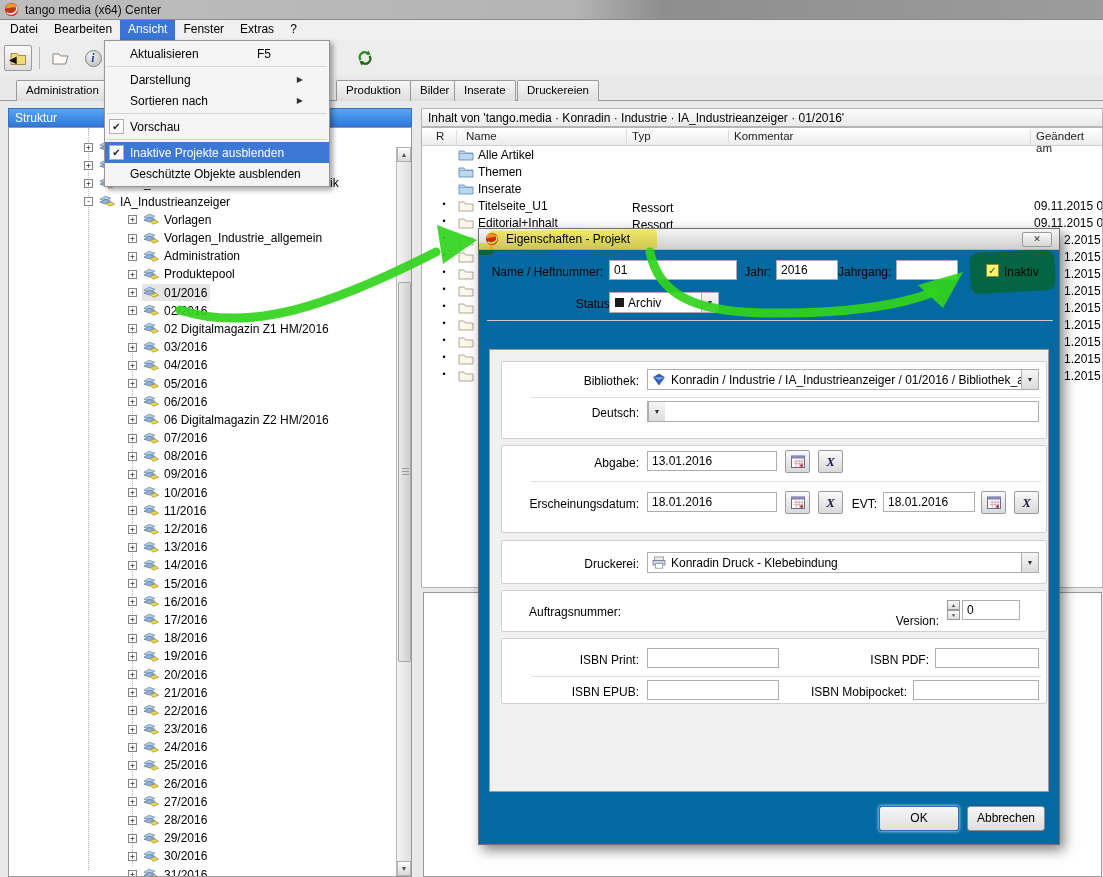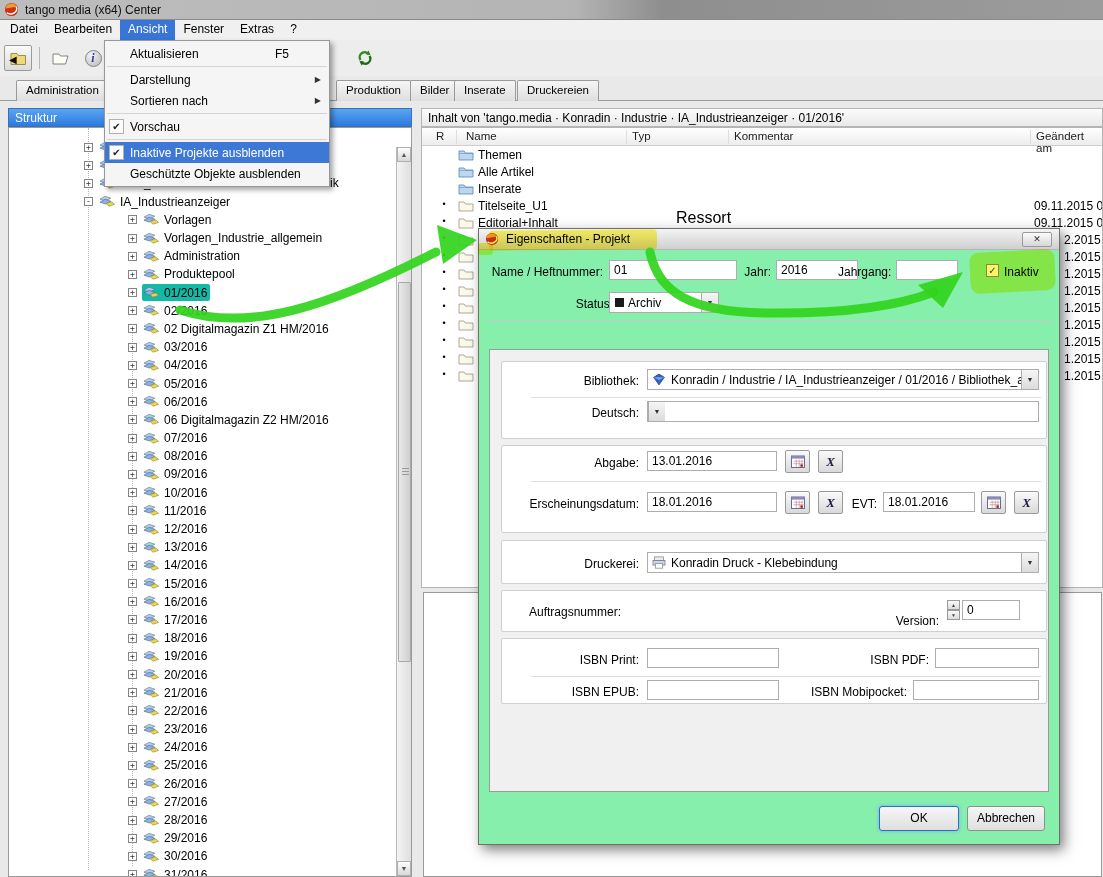--- a/index.html
+++ b/index.html
@@ -39,21 +39,21 @@
   .treebox { position:absolute; left:0; top:19px; right:0; bottom:0; background:#fff; border:1px solid #9a9a9a; overflow:hidden; }
   .treerows { position:absolute; left:0; top:0; right:15px; bottom:0; padding-top:10px; overflow:hidden; }
   .vline1 { position:absolute; left:79px; top:0; bottom:6px; border-left:1px dotted #b5b5b5; }
   .vline2 { position:absolute; left:123px; top:205px; bottom:10px; border-left:1px dotted #b5b5b5; }
   .trow { position:relative; height:18.2px; display:flex; align-items:center; padding-left:75px; white-space:nowrap; }
   .trow.child { padding-left:119px; }
   .texp { width:9px; height:9px; border:1px solid #848484; background:#fff; font-size:8px; line-height:7px; text-align:center; margin-right:5px; flex:0 0 9px; font-family:"DejaVu Sans Mono",monospace; color:#333; }
   .ticon { width:17px; height:15px; margin-right:4px; flex:0 0 17px; }
   .tlabel { font-size:12px; }
   .hlwrap { display:flex; align-items:center; padding:1px 3px 1px 1px; border-radius:2px; }
-  .trow.hl .hlwrap { background:#14b8a6; }
+  .trow.hl .hlwrap { background:#e5e5e5; }
   
   .vsb { position:absolute; right:0; top:19px; bottom:0; width:15px; background:linear-gradient(90deg,#f4f4f4,#dedede); border-left:1px solid #b9b9b9; }
   .vsb .btn { position:absolute; left:0; width:100%; height:15px; background:linear-gradient(#fdfdfd,#d8d8d8); border:1px solid #b0b0b0; font-size:7px; text-align:center; line-height:13px; color:#555; }
   .vsb .up { top:0; } .vsb .dn { bottom:0; }
   .vsb .thumb { position:absolute; left:1px; width:13px; top:135px; height:380px; background:linear-gradient(90deg,#e9e9e9,#cfcfcf); border:1px solid #a8a8a8; border-radius:1px; }
   .vsb .grip { position:absolute; left:3px; top:50%; width:7px; height:8px; margin-top:-4px;
     background:repeating-linear-gradient(#9a9a9a 0 1px, transparent 1px 3px); }
 
   
   .panelR { position:absolute; left:421px; top:108px; width:682px; height:769px; }
@@ -62,39 +62,39 @@
   .cols { position:absolute; left:0; top:0; width:100%; height:18px; background:linear-gradient(#ffffff,#ececec); border-bottom:1px solid #cfcfcf; }
   .col { position:absolute; top:2px; font-size:11.5px; color:#222; }
   .csep { position:absolute; top:2px; width:1px; height:14px; background:#dcdcdc; }
   .lrows { position:absolute; left:0; top:18px; right:0; bottom:0; overflow:hidden; }
   .lrow { position:relative; height:17px; }
   .rcell { position:absolute; left:16px; top:2px; width:12px; text-align:center; font-size:9px; }
   .icell { position:absolute; left:36px; top:2px; width:16px; height:13px; }
   .icell svg { width:16px; height:13px; }
   .lrow .i-b { display:none; } .lrow.blue .i-b { display:block; }
   .ncell { position:absolute; left:56px; top:1.5px; font-size:12px; white-space:nowrap; }
-  .tcell { position:absolute; left:210px; top:12px; font-size:16px;margin-left:44px; }
+  .tcell { position:absolute; left:210px; top:4px; font-size:12px; }
   .dcell { position:absolute; left:612px; top:1.5px; font-size:12px; white-space:nowrap; }
   .lrow.frag .dcell { left:642px; }
   .preview { position:absolute; left:2px; top:484px; right:1px; bottom:0; background:#fff; border:1px solid #9a9a9a; }
 
   
   .popup { position:absolute; left:104px; top:40px; width:226px; z-index:50; background:#f5f5f5; border:1px solid #979797; box-shadow:3px 3px 5px rgba(0,0,0,.35); padding:2px 0; }
-  .pi { height:21px; display:flex; align-items:center; padding:0 6px 0 4px; }
+  .pi { height:21px; display:flex; align-items:center; padding:0 24px 0 4px; }
   .pi.hl { background:#3d78d6; color:#fff; }
   .pi .chk { width:15px; height:15px; border:1px solid #b0b0b0; background:#fbfbfb; margin-right:6px; font-size:10px; line-height:14px; text-align:center; color:#222; visibility:hidden; flex:0 0 15px; }
   .pi.check .chk { visibility:visible; }
   .pi .plabel { flex:1 1 auto; white-space:nowrap; }
   .pi .sc { padding-right:34px; }
   .pi .arr { display:none; font-size:8px; padding-right:2px; color:#333; }
   .pi.sub .arr { display:inline; }
   .pi.sep { height:1px; background:#d4d4d4; margin:2px 2px; padding:0; }
 
   
-  .dialog { position:absolute; left:478px; top:228px; width:582px; height:617px; z-index:30; background:#86efac; border:1px solid #6f6f6f; box-shadow:4px 5px 12px rgba(0,0,0,.5); }
+  .dialog { position:absolute; left:478px; top:228px; width:582px; height:617px; z-index:30; background:#0369a1; border:1px solid #6f6f6f; box-shadow:4px 5px 12px rgba(0,0,0,.5); }
   .dtitle { position:absolute; left:0; top:0; width:100%; height:21px; background:linear-gradient(#f4f4f4,#cfcfcf); border-bottom:1px solid #b5b5b5; display:flex; align-items:center; }
   .dtitle .dicon { width:14px; height:14px; margin:0 7px 0 6px; }
   .dtitle .dtext { font-size:12px; }
   .dclose { position:absolute; right:7px; top:3px; width:30px; height:15px; background:linear-gradient(#fbfbfb,#d6d6d6); border:1px solid #9a9a9a; border-radius:2px; font-size:9px; line-height:13px; text-align:center; color:#333; }
   .dlbl { position:absolute; text-align:right; line-height:20px; font-size:12px; }
   .dlbll { position:absolute; text-align:left; line-height:20px; font-size:12px; }
   .dinput { position:absolute; height:20px; border:1px solid #abadb3; background:#fff; font-family:"Liberation Sans",sans-serif; font-size:12px; padding:1px 4px; }
   .combo { position:absolute; height:21px; border:1px solid #abadb3; background:#fff; display:flex; align-items:center; overflow:hidden; }
   .combo .ctext { flex:1 1 auto; padding:0 4px; white-space:nowrap; overflow:hidden; font-size:12px; }
   .combo .carr { flex:0 0 17px; align-self:stretch; border-left:1px solid #abadb3; background:linear-gradient(#f5f5f5,#dcdcdc); font-size:7px; color:#333; display:flex; align-items:center; justify-content:center; }
@@ -666,34 +666,34 @@
       <div class="lrows">
 
           <div class="lrow blue">
             <span class="rcell"></span>
             <span class="icell">
               <svg class="i-b">
                 <use href="#i-fb"></use>
               </svg>
 
             </span>
-            <span class="ncell">Themen</span>
+            <span class="ncell">Alle Artikel</span>
             <span class="tcell"></span>
             <span class="dcell"></span>
           </div>
 
           <div class="lrow blue">
             <span class="rcell"></span>
             <span class="icell">
               <svg class="i-b">
                 <use href="#i-fb"></use>
               </svg>
 
             </span>
-            <span class="ncell">Alle Artikel</span>
+            <span class="ncell">Themen</span>
             <span class="tcell"></span>
             <span class="dcell"></span>
           </div>
 
           <div class="lrow blue">
             <span class="rcell"></span>
             <span class="icell">
               <svg class="i-b">
                 <use href="#i-fb"></use>
               </svg>
@@ -856,21 +856,21 @@
       <svg class="dicon">
           <use href="#i-sph"></use>
         </svg>
       <span class="dtext">Eigenschaften - Projekt</span>
     </div>
     <div class="dclose">✕</div>
 
     <div class="dlbl" style="left:2px;top:33px;width:122px">Name / Heftnummer:</div>
     <input class="dinput" style="left: 130px; top: 31px; width: 128px;" value="01">
     <div class="dlbl" style="left:258px;top:33px;width:34px">Jahr:</div>
-    <input class="dinput" style="left: 297px; top: 31px; width: 82px;" value="2016">
+    <input class="dinput" style="left: 297px; top: 31px; width: 62px;" value="2016">
     <div class="dlbl" style="left:359px;top:33px;width:52px">Jahrgang:</div>
     <input class="dinput" style="left: 417px; top: 31px; width: 62px;" value="">
     <div class="cb" style="left:507px;top:35px">✓</div>
     <div class="dlbll" style="left:525px;top:33px;width:50px">Inaktiv</div>
 
     <div class="dlbl" style="left:12px;top:65px;width:122px">Status:</div>
     <div class="combo" style="left:130px;top:63px;width:110px">
       <span class="swatch"></span>
       <span class="ctext">Archiv</span>
       <span class="carr">▼</span>

